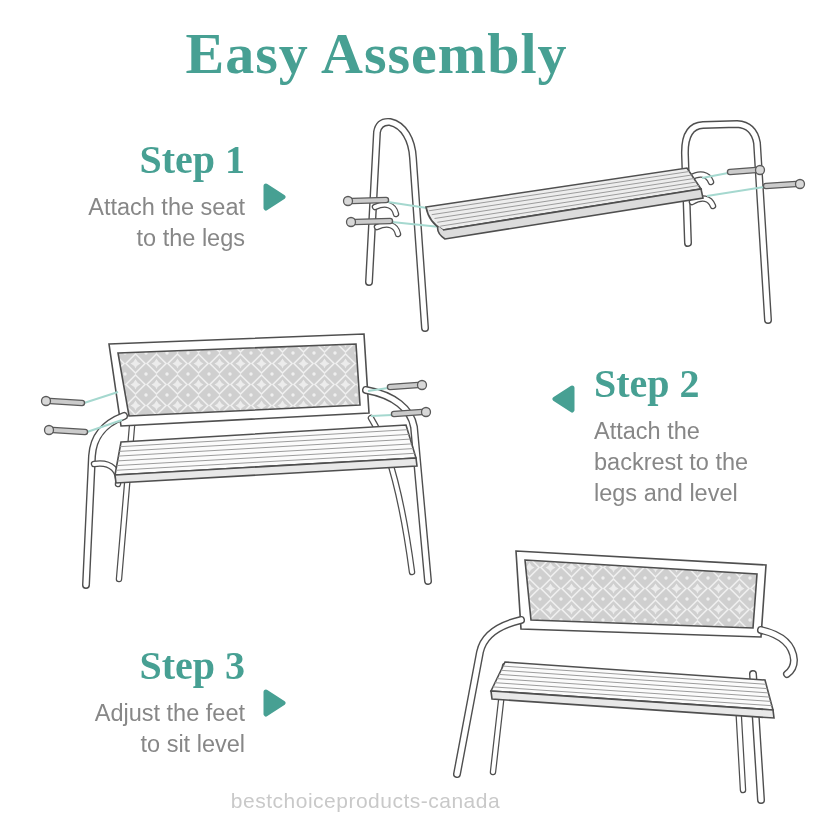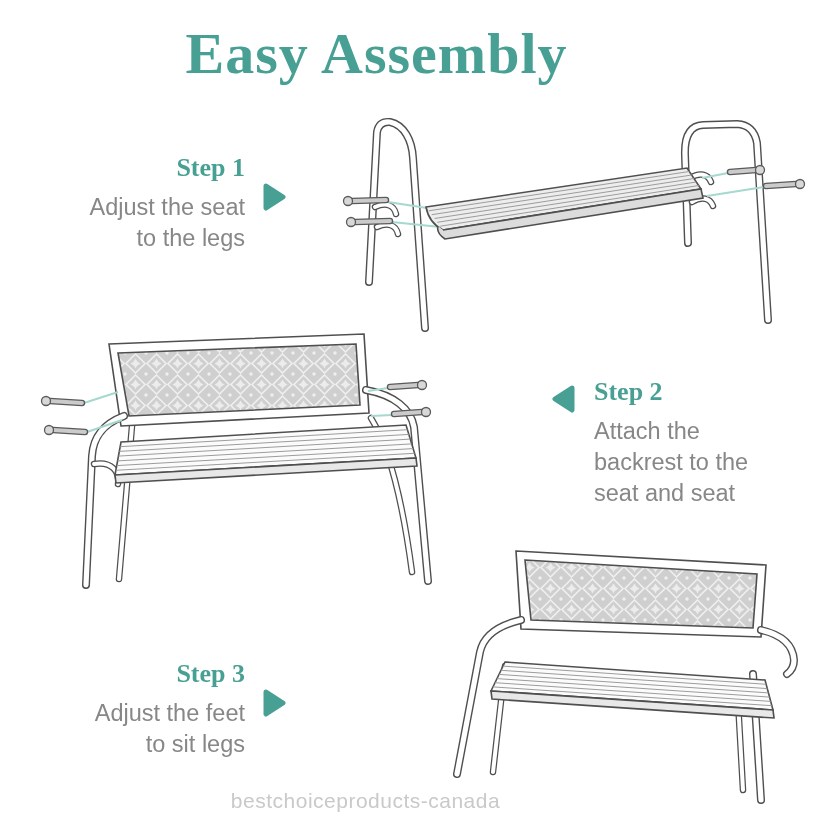--- a/index.html
+++ b/index.html
@@ -2,22 +2,22 @@
 <html><head>
 <meta charset="utf-8">
 <style>
   html,body{margin:0;padding:0;background:#fff;}
   .page{position:relative;width:825px;height:825px;background:#ffffff;overflow:hidden;
         font-family:"Liberation Sans", sans-serif;}
   .title{position:absolute;top:20px;left:0;width:753px;text-align:center;
          font-family:"Liberation Serif", serif;font-weight:700;font-size:58px;
          color:#47a093;letter-spacing:1px;margin:0;}
   .step{position:absolute;margin:0;}
-  .step h2{font-family:"Liberation Serif", serif;font-weight:700;font-size:26px;
-           color:#47a093;margin:17px 0 9px 0;}
+  .step h2{font-family:"Liberation Serif", serif;font-weight:700;font-size:40px;
+           color:#47a093;margin:0 0 9px 0;}
   .step p{font-size:23.5px;line-height:31px;color:#878787;margin:0;white-space:pre-line;}
   .step-1{left:60px;top:136px;width:185px;text-align:right;}
   .step-2{left:594px;top:360px;width:210px;text-align:left;}
   .step-3{left:60px;top:642px;width:185px;text-align:right;}
   .arrow{position:absolute;width:25px;height:30px;}
   .arrow svg{display:block;width:100%;height:100%;}
   .arrow-1{left:262px;top:182px;}
   .arrow-2{left:551px;top:384px;}
   .arrow-3{left:262px;top:688px;}
   .art{position:absolute;}
@@ -41,21 +41,21 @@
 </style>
 </head>
 <body>
 
 <div class="page">
 
   <h1 class="title">Easy Assembly</h1>
 
   <section class="step step-1">
     <h2>Step 1</h2>
-    <p>Adjust the seat
+    <p>Attach the seat
 to the legs</p>
   </section>
   <span class="arrow arrow-1">
     <svg viewBox="0 0 25 30">
         <polygon points="4,4 21,15 4,26" fill="#47a093" stroke="#47a093" stroke-width="5" stroke-linejoin="round"></polygon>
       </svg>
   </span>
 
   <div class="art art-1">
     <svg viewBox="0 0 495 230">
@@ -110,21 +110,21 @@
           <line class="shaft-in" x1="466" y1="74" x2="436" y2="76"></line>
           <circle class="head" cx="470" cy="74" r="4.5"></circle>
       </g>
     </svg>
   </div>
 
   <section class="step step-2">
     <h2>Step 2</h2>
     <p>Attach the
 backrest to the
-seat and seat</p>
+legs and level</p>
   </section>
   <span class="arrow arrow-2">
     <svg viewBox="0 0 25 30">
         <polygon points="21,4 4,15 21,26" fill="#47a093" stroke="#47a093" stroke-width="5" stroke-linejoin="round"></polygon>
       </svg>
   </span>
 
   <div class="art art-2">
     <svg viewBox="0 0 490 265">
       <defs>
@@ -193,21 +193,21 @@
         <line class="shaft-out" x1="402" y1="80" x2="374" y2="82"></line>
           <line class="shaft-in" x1="402" y1="80" x2="374" y2="82"></line>
           <circle class="head" cx="406" cy="80" r="4.5"></circle>
       </g>
     </svg>
   </div>
 
   <section class="step step-3">
     <h2>Step 3</h2>
     <p>Adjust the feet
-to sit legs</p>
+to sit level</p>
   </section>
   <span class="arrow arrow-3">
     <svg viewBox="0 0 25 30">
         <polygon points="4,4 21,15 4,26" fill="#47a093" stroke="#47a093" stroke-width="5" stroke-linejoin="round"></polygon>
       </svg>
   </span>
 
   <div class="art art-3">
     <svg viewBox="0 0 370 272">
       <defs>

